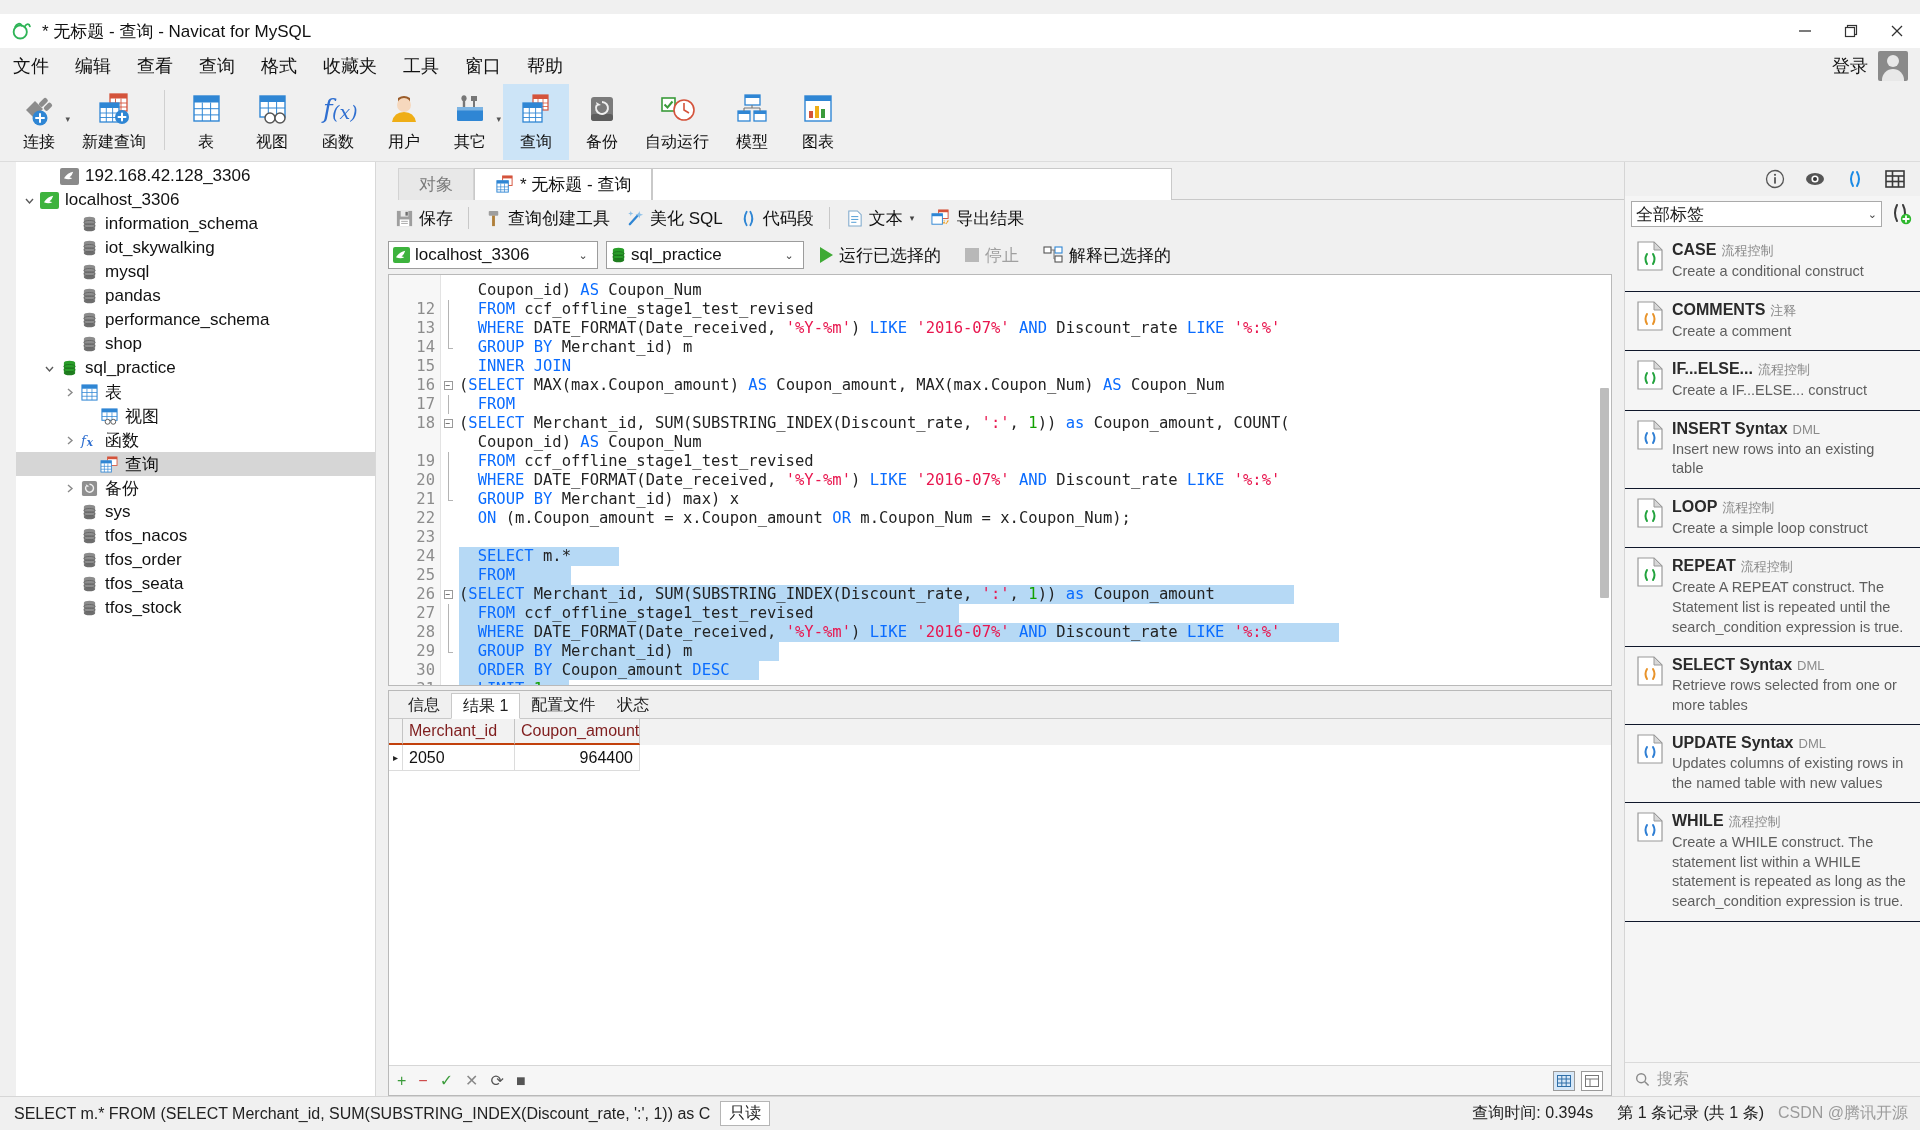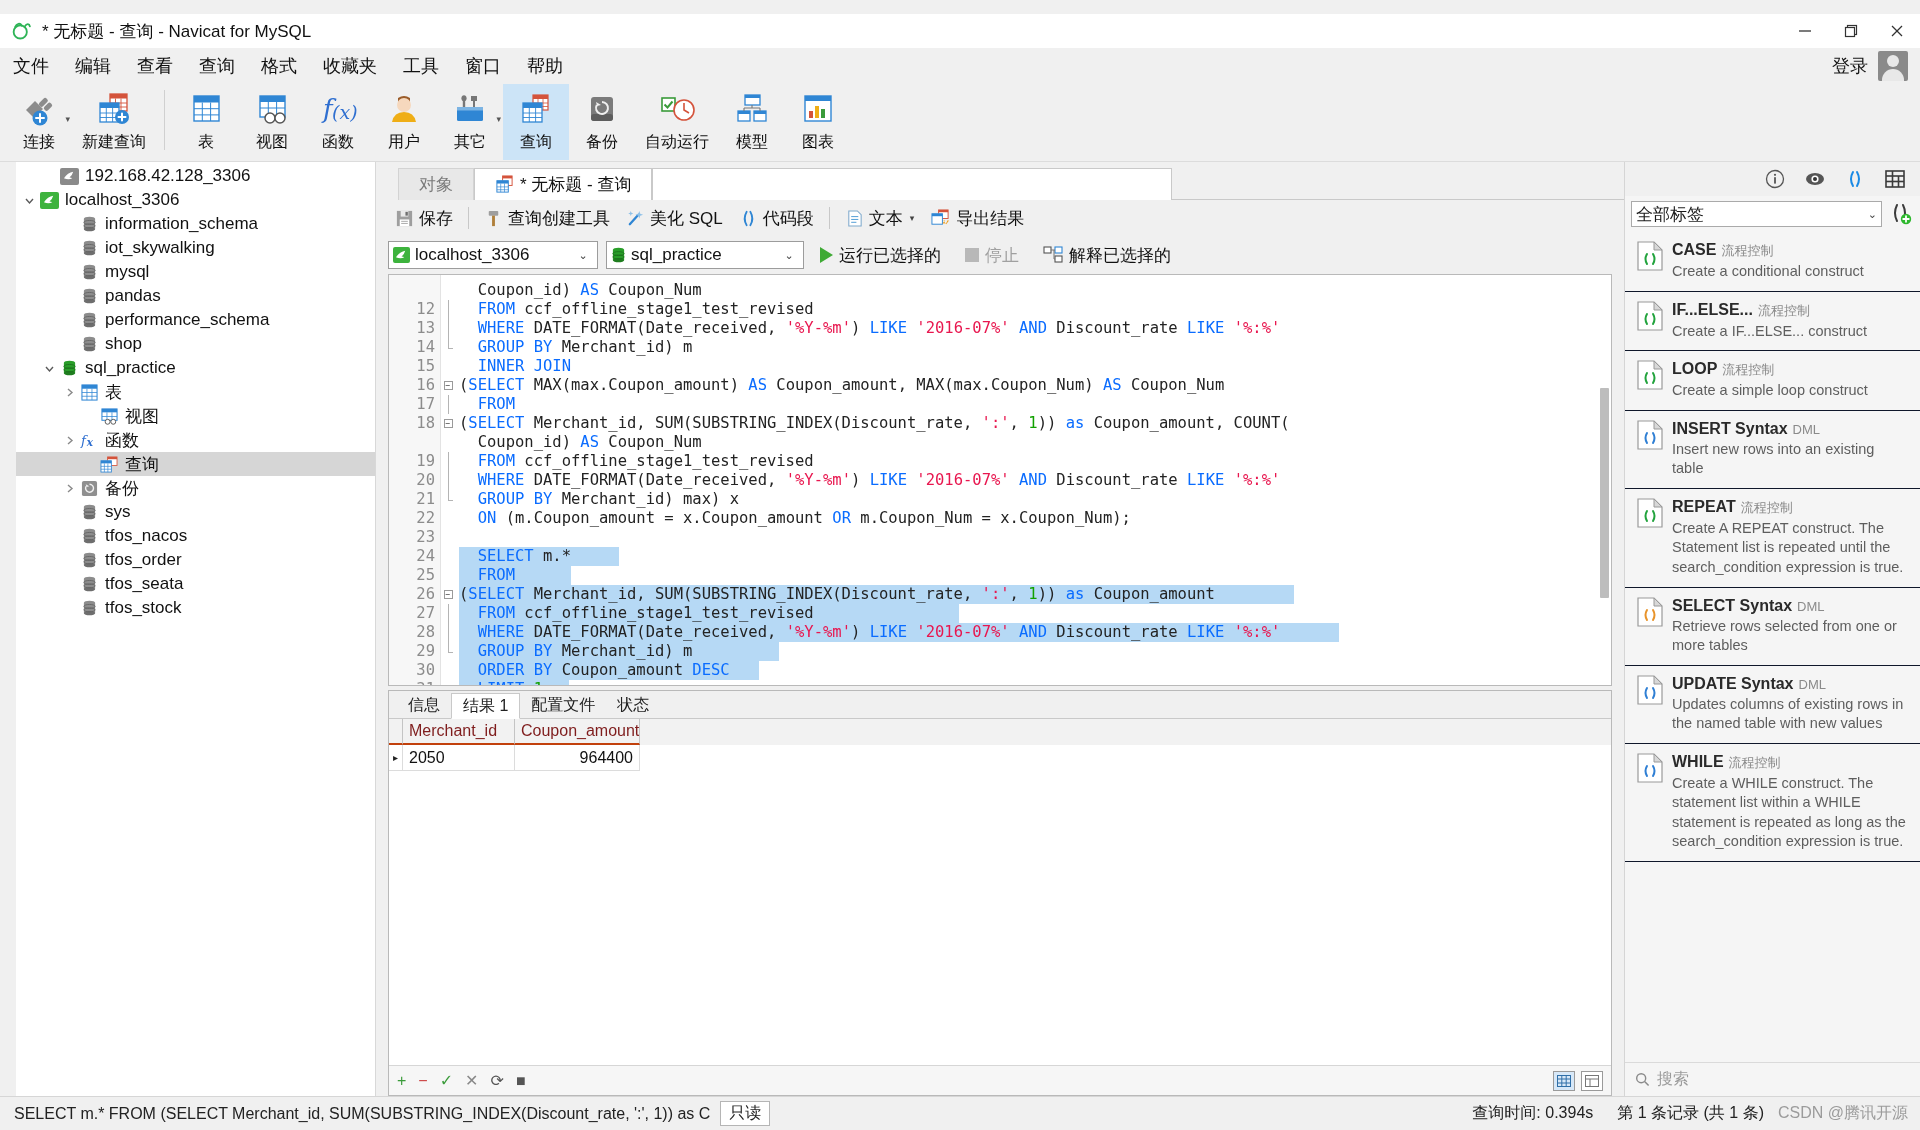--- a/index.html
+++ b/index.html
@@ -1034,55 +1034,69 @@
             <div class="snip-body">
               <div class="snip-title"><span>CASE</span><span class="snip-tag">流程控制</span></div>
               <div class="snip-desc">Create a conditional construct</div>
             </div>
           </div>
           <div class="snip">
             <div class="snip-ico">
               <svg width="26" height="30" viewBox="0 0 26 30">
                 <path d="M1 1 h16 l8 8 v20 h-24 z" fill="#fff" stroke="#9a9a9a" stroke-width="1.2"></path>
                 <path d="M17 1 l8 8 h-8 z" fill="#d8d8d8" stroke="#9a9a9a" stroke-width="1"></path>
-                <path d="M10 13 q-3 5 0 10" fill="none" stroke="#22a33d" stroke-width="2" stroke-linecap="round"></path>
-                <path d="M16 13 q3 5 0 10" fill="none" stroke="#22a33d" stroke-width="2" stroke-linecap="round"></path>
+                <path d="M10 13 q-3 5 0 10" fill="none" stroke="#e8932a" stroke-width="2" stroke-linecap="round"></path>
+                <path d="M16 13 q3 5 0 10" fill="none" stroke="#e8932a" stroke-width="2" stroke-linecap="round"></path>
               </svg>
             </div>
             <div class="snip-body">
-              <div class="snip-title"><span>IF...ELSE...</span><span class="snip-tag">流程控制</span></div>
-              <div class="snip-desc">Create a IF...ELSE... construct</div>
+              <div class="snip-title"><span>COMMENTS</span><span class="snip-tag">注释</span></div>
+              <div class="snip-desc">Create a comment</div>
             </div>
           </div>
           <div class="snip">
             <div class="snip-ico">
               <svg width="26" height="30" viewBox="0 0 26 30">
                 <path d="M1 1 h16 l8 8 v20 h-24 z" fill="#fff" stroke="#9a9a9a" stroke-width="1.2"></path>
                 <path d="M17 1 l8 8 h-8 z" fill="#d8d8d8" stroke="#9a9a9a" stroke-width="1"></path>
                 <path d="M10 13 q-3 5 0 10" fill="none" stroke="#22a33d" stroke-width="2" stroke-linecap="round"></path>
                 <path d="M16 13 q3 5 0 10" fill="none" stroke="#22a33d" stroke-width="2" stroke-linecap="round"></path>
               </svg>
             </div>
             <div class="snip-body">
-              <div class="snip-title"><span>LOOP</span><span class="snip-tag">流程控制</span></div>
-              <div class="snip-desc">Create a simple loop construct</div>
+              <div class="snip-title"><span>IF...ELSE...</span><span class="snip-tag">流程控制</span></div>
+              <div class="snip-desc">Create a IF...ELSE... construct</div>
             </div>
           </div>
           <div class="snip">
             <div class="snip-ico">
               <svg width="26" height="30" viewBox="0 0 26 30">
                 <path d="M1 1 h16 l8 8 v20 h-24 z" fill="#fff" stroke="#9a9a9a" stroke-width="1.2"></path>
                 <path d="M17 1 l8 8 h-8 z" fill="#d8d8d8" stroke="#9a9a9a" stroke-width="1"></path>
                 <path d="M10 13 q-3 5 0 10" fill="none" stroke="#2f7fd4" stroke-width="2" stroke-linecap="round"></path>
                 <path d="M16 13 q3 5 0 10" fill="none" stroke="#2f7fd4" stroke-width="2" stroke-linecap="round"></path>
               </svg>
             </div>
             <div class="snip-body">
               <div class="snip-title"><span>INSERT Syntax</span><span class="snip-tag">DML</span></div>
               <div class="snip-desc">Insert new rows into an existing table</div>
+            </div>
+          </div>
+          <div class="snip">
+            <div class="snip-ico">
+              <svg width="26" height="30" viewBox="0 0 26 30">
+                <path d="M1 1 h16 l8 8 v20 h-24 z" fill="#fff" stroke="#9a9a9a" stroke-width="1.2"></path>
+                <path d="M17 1 l8 8 h-8 z" fill="#d8d8d8" stroke="#9a9a9a" stroke-width="1"></path>
+                <path d="M10 13 q-3 5 0 10" fill="none" stroke="#22a33d" stroke-width="2" stroke-linecap="round"></path>
+                <path d="M16 13 q3 5 0 10" fill="none" stroke="#22a33d" stroke-width="2" stroke-linecap="round"></path>
+              </svg>
+            </div>
+            <div class="snip-body">
+              <div class="snip-title"><span>LOOP</span><span class="snip-tag">流程控制</span></div>
+              <div class="snip-desc">Create a simple loop construct</div>
             </div>
           </div>
           <div class="snip">
             <div class="snip-ico">
               <svg width="26" height="30" viewBox="0 0 26 30">
                 <path d="M1 1 h16 l8 8 v20 h-24 z" fill="#fff" stroke="#9a9a9a" stroke-width="1.2"></path>
                 <path d="M17 1 l8 8 h-8 z" fill="#d8d8d8" stroke="#9a9a9a" stroke-width="1"></path>
                 <path d="M10 13 q-3 5 0 10" fill="none" stroke="#22a33d" stroke-width="2" stroke-linecap="round"></path>
                 <path d="M16 13 q3 5 0 10" fill="none" stroke="#22a33d" stroke-width="2" stroke-linecap="round"></path>
               </svg>

